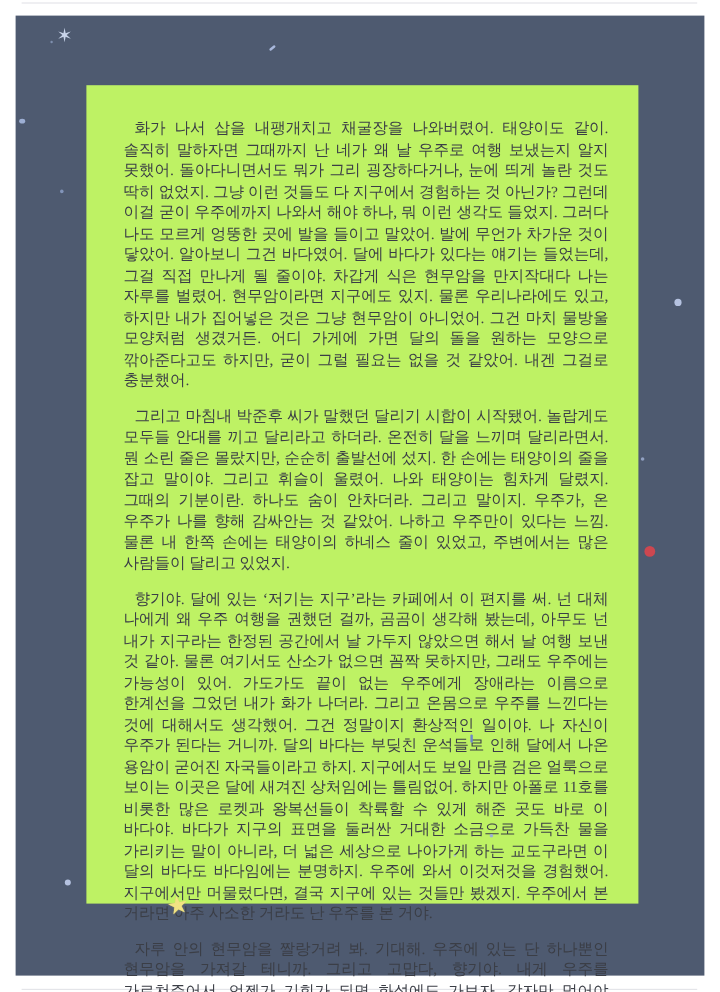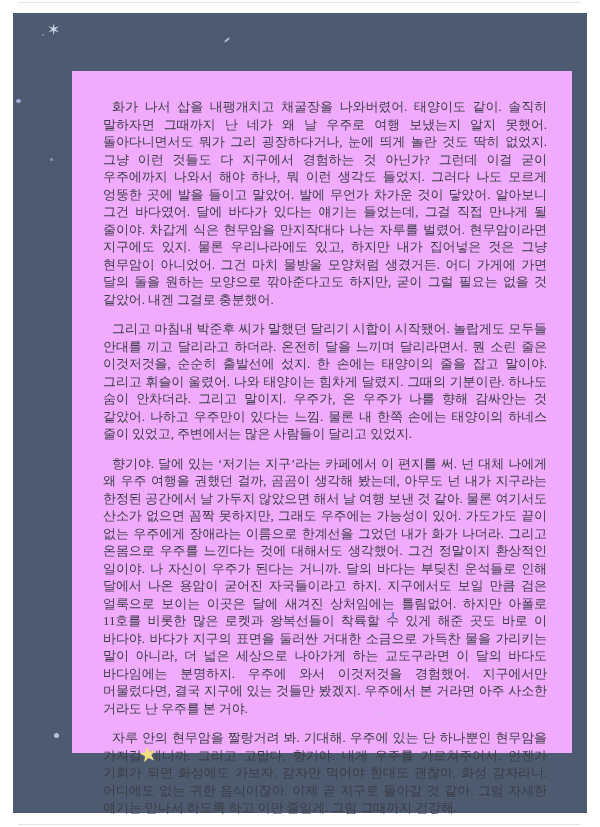--- a/index.html
+++ b/index.html
@@ -17,22 +17,22 @@
 
   
   .slide{
     position:absolute;left:13px;top:13px;
     width:574px;height:800px;
     background:#4e5a70;
   }
   
   .page{
     position:absolute;left:72px;top:71px;
-    width:500px;height:682px;
-    background:#f0abfc;
+    width:460px;height:682px;
+    background:#bef264;
     box-sizing:border-box;
     padding:27px 25px 0 31px;
   }
   .page p{
     margin:0 0 12px 0;
     font-size:13px;
     line-height:17.5px;
     color:#3b3e46;
     text-align:justify;
     text-indent:9px;
@@ -86,21 +86,21 @@
   <div class="deco dash-top"></div>
   <div class="deco dot-left-1"></div>
   <div class="deco dot-left-2"></div>
   <div class="deco dot-right-1"></div>
   <div class="deco dot-right-2"></div>
   <div class="deco dot-red"></div>
   <div class="deco dot-left-3"></div>
 
   <div class="page">
     <p>화가 나서 삽을 내팽개치고 채굴장을 나와버렸어. 태양이도 같이. 솔직히 말하자면 그때까지 난 네가 왜 날 우주로 여행 보냈는지 알지 못했어. 돌아다니면서도 뭐가 그리 굉장하다거나, 눈에 띄게 놀란 것도 딱히 없었지. 그냥 이런 것들도 다 지구에서 경험하는 것 아닌가? 그런데 이걸 굳이 우주에까지 나와서 해야 하나, 뭐 이런 생각도 들었지. 그러다 나도 모르게 엉뚱한 곳에 발을 들이고 말았어. 발에 무언가 차가운 것이 닿았어. 알아보니 그건 바다였어. 달에 바다가 있다는 얘기는 들었는데, 그걸 직접 만나게 될 줄이야. 차갑게 식은 현무암을 만지작대다 나는 자루를 벌렸어. 현무암이라면 지구에도 있지. 물론 우리나라에도 있고, 하지만 내가 집어넣은 것은 그냥 현무암이 아니었어. 그건 마치 물방울 모양처럼 생겼거든. 어디 가게에 가면 달의 돌을 원하는 모양으로 깎아준다고도 하지만, 굳이 그럴 필요는 없을 것 같았어. 내겐 그걸로 충분했어.</p>
-    <p>그리고 마침내 박준후 씨가 말했던 달리기 시합이 시작됐어. 놀랍게도 모두들 안대를 끼고 달리라고 하더라. 온전히 달을 느끼며 달리라면서. 뭔 소린 줄은 이것저것을, 순순히 출발선에 섰지. 한 손에는 태양이의 줄을 잡고 말이야. 그리고 휘슬이 울렸어. 나와 태양이는 힘차게 달렸지. 그때의 기분이란. 하나도 숨이 안차더라. 그리고 말이지. 우주가, 온 우주가 나를 향해 감싸안는 것 같았어. 나하고 우주만이 있다는 느낌. 물론 내 한쪽 손에는 태양이의 하네스 줄이 있었고, 주변에서는 많은 사람들이 달리고 있었지.</p>
+    <p>그리고 마침내 박준후 씨가 말했던 달리기 시합이 시작됐어. 놀랍게도 모두들 안대를 끼고 달리라고 하더라. 온전히 달을 느끼며 달리라면서. 뭔 소린 줄은 몰랐지만, 순순히 출발선에 섰지. 한 손에는 태양이의 줄을 잡고 말이야. 그리고 휘슬이 울렸어. 나와 태양이는 힘차게 달렸지. 그때의 기분이란. 하나도 숨이 안차더라. 그리고 말이지. 우주가, 온 우주가 나를 향해 감싸안는 것 같았어. 나하고 우주만이 있다는 느낌. 물론 내 한쪽 손에는 태양이의 하네스 줄이 있었고, 주변에서는 많은 사람들이 달리고 있었지.</p>
     <p>향기야. 달에 있는 ‘저기는 지구’라는 카페에서 이 편지를 써. 넌 대체 나에게 왜 우주 여행을 권했던 걸까, 곰곰이 생각해 봤는데, 아무도 넌 내가 지구라는 한정된 공간에서 날 가두지 않았으면 해서 날 여행 보낸 것 같아. 물론 여기서도 산소가 없으면 꼼짝 못하지만, 그래도 우주에는 가능성이 있어. 가도가도 끝이 없는 우주에게 장애라는 이름으로 한계선을 그었던 내가 화가 나더라. 그리고 온몸으로 우주를 느낀다는 것에 대해서도 생각했어. 그건 정말이지 환상적인 일이야. 나 자신이 우주가 된다는 거니까. 달의 바다는 부딪친 운석들로 인해 달에서 나온 용암이 굳어진 자국들이라고 하지. 지구에서도 보일 만큼 검은 얼룩으로 보이는 이곳은 달에 새겨진 상처임에는 틀림없어. 하지만 아폴로 11호를 비롯한 많은 로켓과 왕복선들이 착륙할 수 있게 해준 곳도 바로 이 바다야. 바다가 지구의 표면을 둘러싼 거대한 소금으로 가득찬 물을 가리키는 말이 아니라, 더 넓은 세상으로 나아가게 하는 교도구라면 이 달의 바다도 바다임에는 분명하지. 우주에 와서 이것저것을 경험했어. 지구에서만 머물렀다면, 결국 지구에 있는 것들만 봤겠지. 우주에서 본 거라면 아주 사소한 거라도 난 우주를 본 거야.</p>
     <p>자루 안의 현무암을 짤랑거려 봐. 기대해. 우주에 있는 단 하나뿐인 현무암을 가져갈 테니까. 그리고 고맙다, 향기야. 내게 우주를 가르쳐주어서. 언젠가 기회가 되면 화성에도 가보자. 감자만 먹어야 한대도 괜찮아. 화성 감자라니. 어디에도 없는 귀한 음식이잖아. 이제 곧 지구로 돌아갈 것 같아. 그럼 자세한 얘기는 만나서 하도록 하고 이만 줄일게. 그럼 그때까지 건강해.</p>
   </div>
 
   <div class="deco dash-page"></div>
   <div class="deco dot-page-1"></div>
   <div class="deco dot-page-2"></div>
   <span class="deco star-yellow">★</span>
 
 </div>

